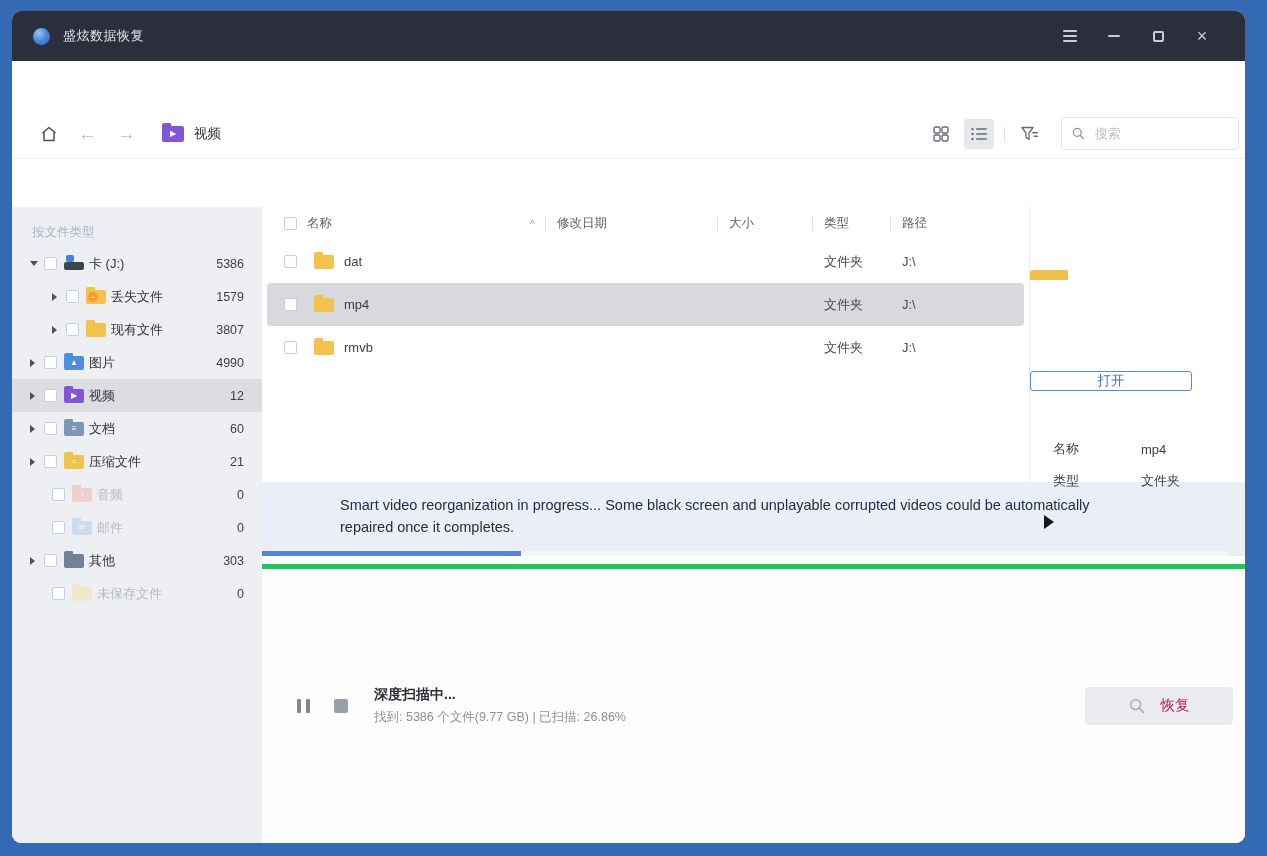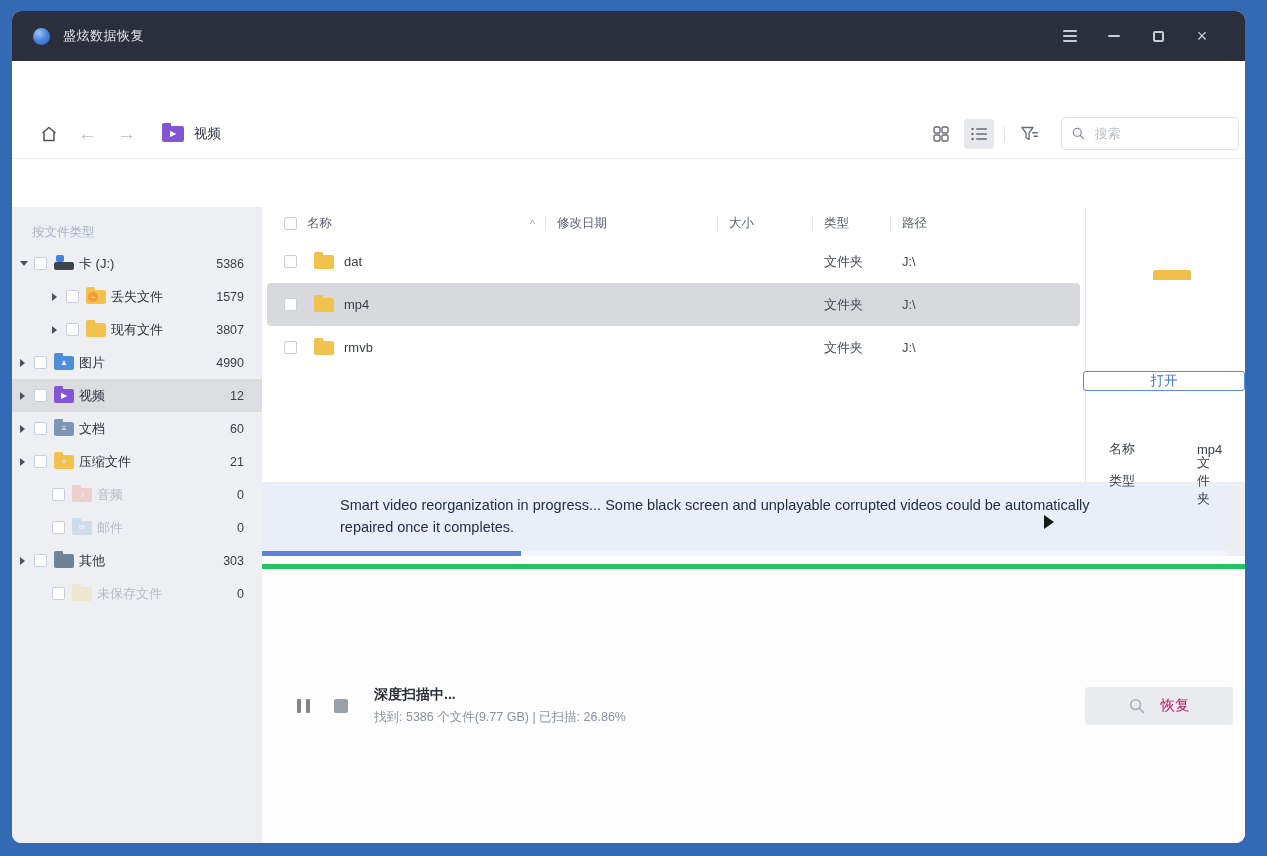--- a/index.html
+++ b/index.html
@@ -39,21 +39,21 @@
   .search-box input { border:0; outline:0; font-size:13px; color:#000000; width:100%; margin-left:10px;
                       font-family:inherit; background:transparent; }
   .search-box input::placeholder { color:#b9bec7; }
 
   
   .app-body { flex:1; display:flex; min-height:0; }
 
   
   .sidebar { width:250px; background:#edeff2; flex:none; padding-top:10px; overflow:hidden; }
   .side-section { height:30px; line-height:30px; padding-left:20px; font-size:12.5px; color:#a9b4c6; }
-  .side-row { height:33px; display:flex; align-items:center; padding-left:8px; padding-right:18px; }
+  .side-row { height:33px; display:flex; align-items:center; padding-left:18px; padding-right:18px; }
   .side-row.child { padding-left:40px; }
   .side-row.selected { background:#dbdde1; }
   .expander { width:14px; flex:none; display:flex; align-items:center; }
   .tri-r { width:0; height:0; border-top:4px solid transparent; border-bottom:4px solid transparent; border-left:5px solid #4c525c; }
   .tri-d { width:0; height:0; border-left:4px solid transparent; border-right:4px solid transparent; border-top:5px solid #4c525c; }
   .cbx { width:13px; height:13px; border:1px solid #c6cfda; border-radius:2px; background:#fff; flex:none; margin-right:7px; }
   .side-label { font-size:13px; color:#2f343c; margin-left:5px; flex:1; white-space:nowrap; overflow:hidden; }
   .side-count { font-size:12.5px; color:#3a3f47; }
   .side-row.disabled .side-label { color:#b7bcc4; }
   .side-row.disabled .fold { opacity:.45; }
@@ -97,21 +97,21 @@
   .td-mod { width:172px; flex:none; } .td-size { width:95px; flex:none; }
   .td-type { width:78px; flex:none; padding-left:12px; color:#454b55; }
   .td-path { flex:1; padding-left:12px; color:#454b55; }
 
   
   .collapse-arrow { position:absolute; right:191px; top:308px; width:0; height:0;
                     border-top:7px solid transparent; border-bottom:7px solid transparent;
                     border-left:10px solid #17181a; cursor:pointer; }
 
   
-  .preview { width:160px; flex:none; border-left:1px solid #e8eaed; display:flex; flex-direction:column; align-items:flex-end; }
+  .preview { width:216px; flex:none; border-left:1px solid #e8eaed; display:flex; flex-direction:column; align-items:flex-start; }
   .big-folder { width:92px; height:62px; margin-top:72px; border-radius:4px; position:relative;
                 background:linear-gradient(180deg,#f8d97b 0%, #eec04e 100%); }
   .big-folder::before { content:""; position:absolute; top:-9px; left:0; width:38px; height:10px;
                         border-radius:3px 2px 0 0; background:#eebf4b; }
   .open-btn { margin-top:92px; width:162px; height:29px; border:1px solid #5b8bd8; border-radius:3px;
               background:#fff; color:#3f74c8; font-size:13.5px; display:flex; align-items:center; justify-content:center; }
   .pv-fields { margin-top:42px; width:100%; padding:0 23px; }
   .pv-row { display:flex; height:32px; align-items:center; font-size:13px; }
   .pv-label { width:62px; color:#3a3f47; flex:none; }
   .pv-value { color:#3a3f47; margin-left:26px; }

